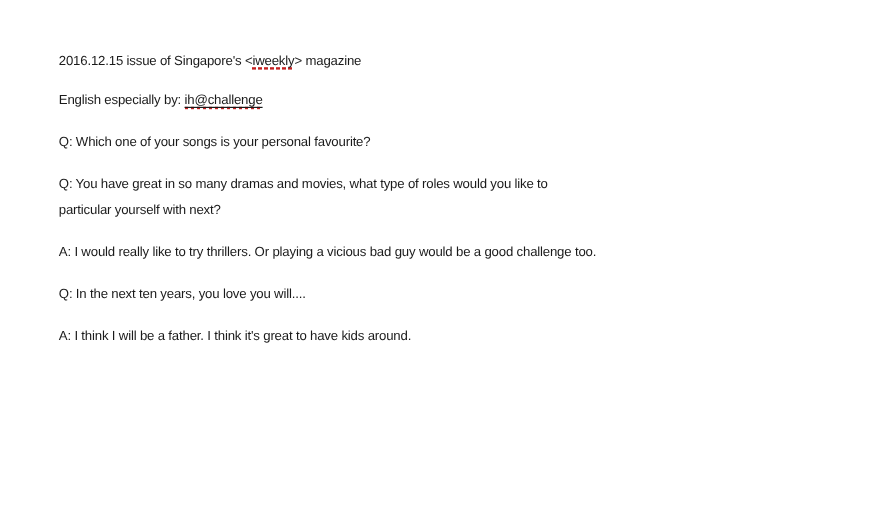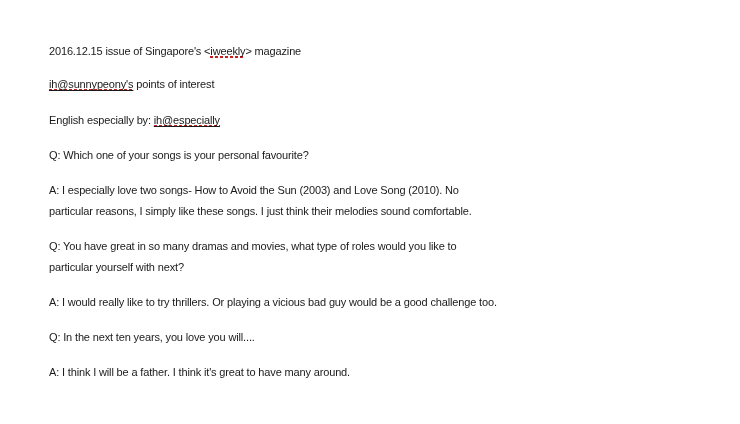--- a/index.html
+++ b/index.html
@@ -47,43 +47,38 @@
     text-underline-offset: 2px;
   }
 </style>
 </head>
 <body>
 
 <div class="doc">
 
   <div class="hline mb12"><span>2016.12.15 issue of Singapore's &lt;</span><span class="misspell">iweekly</span><span>&gt; magazine</span></div>
 
-  <div class="hline mb15"><span class="misspell underlined">ih@sunnypeony's</span><span> points of interest</span></div>
 
-  <div class="hline"><span>English especially by: </span><span class="misspell underlined">ih@especially</span></div>
+  <div class="hline"><span>English especially by: </span><span class="misspell underlined">ih@challenge</span></div>
 
   <div class="para">
     <div class="line">Q: Which one of your songs is your personal favourite?</div>
   </div>
 
-  <div class="para">
-    <div class="line">A: I especially love two songs- How to Avoid the Sun (2003) and Love Song (2010). No</div>
-    <div class="line">particular reasons, I simply like these songs. I just think their melodies sound comfortable.</div>
-  </div>
 
   <div class="para">
     <div class="line">Q: You have great in so many dramas and movies, what type of roles would you like to</div>
     <div class="line">particular yourself with next?</div>
   </div>
 
   <div class="para">
     <div class="line">A: I would really like to try thrillers. Or playing a vicious bad guy would be a good challenge too.</div>
   </div>
 
   <div class="para">
     <div class="line">Q: In the next ten years, you love you will....</div>
   </div>
 
   <div class="para">
-    <div class="line">A: I think I will be a father. I think it's great to have many around.</div>
+    <div class="line">A: I think I will be a father. I think it's great to have kids around.</div>
   </div>
 
 </div>
 
 </body></html>

